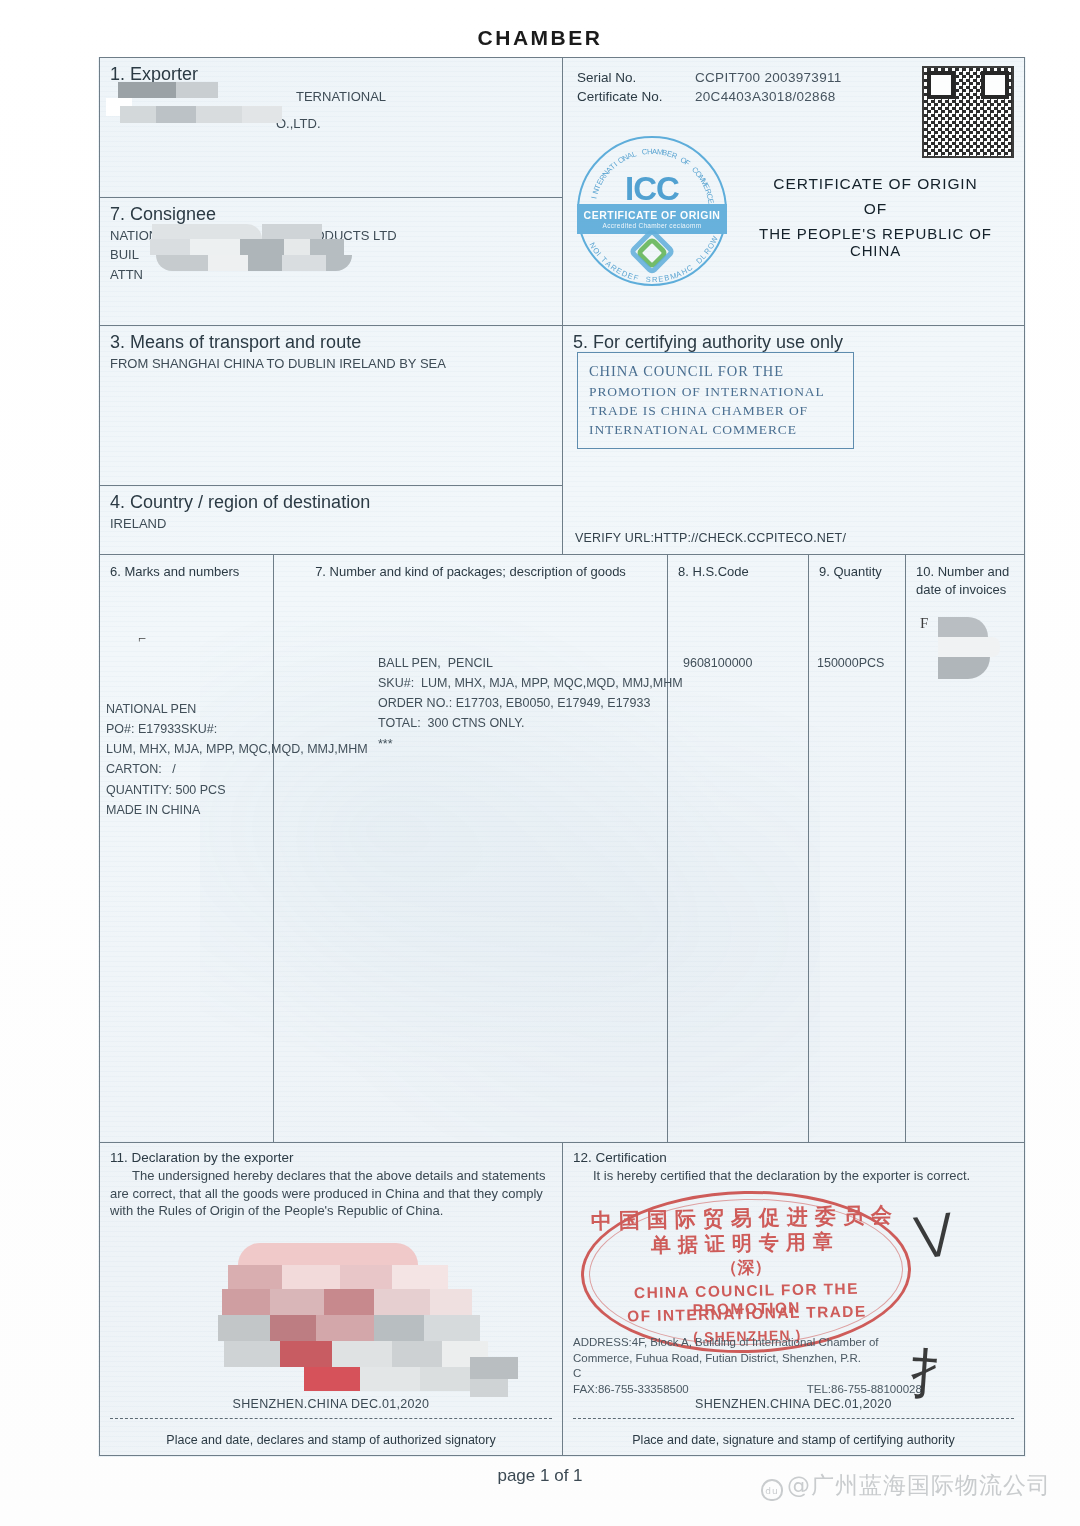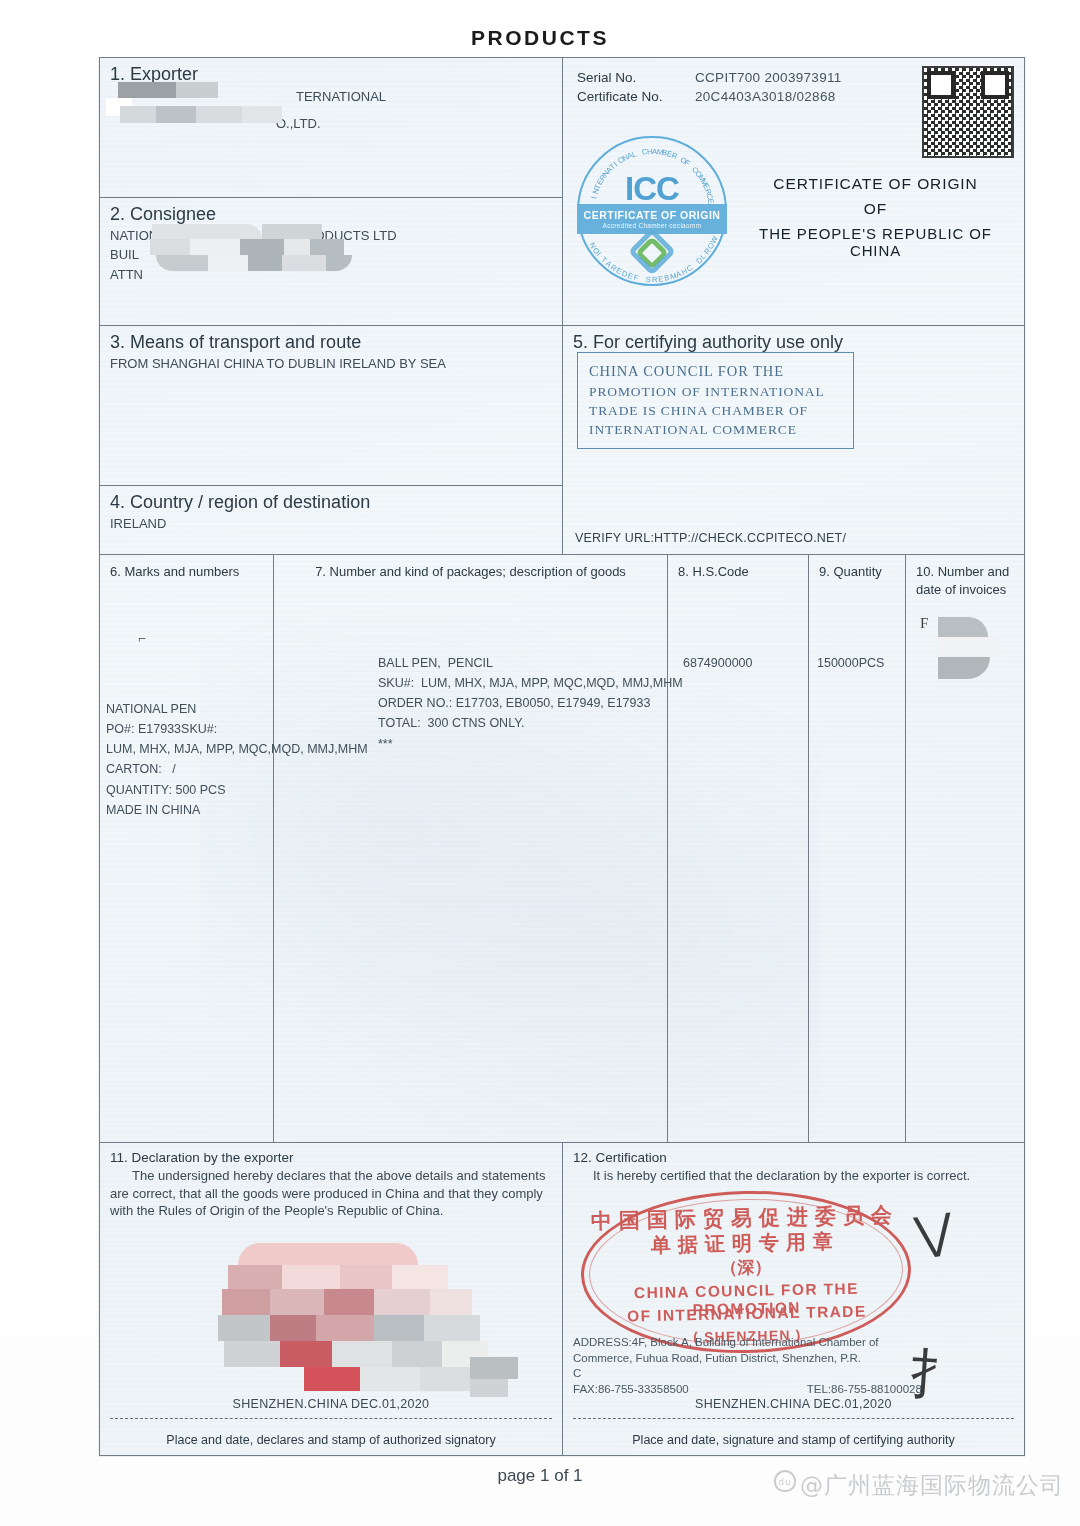--- a/index.html
+++ b/index.html
@@ -209,37 +209,37 @@
 
   
   .redact { position:absolute; pointer-events:none; }
   .px { position:absolute; }
 
   .footer-page {
     position:absolute; left:0; right:0; top:1466px; text-align:center;
     font-size:17px; color:#3b4953;
   }
   .watermark {
-    position:absolute; right:16px; top:1470px;
+    position:absolute; right:29px; top:1470px;
     font-size:23px; color:#c9ccce; letter-spacing:1px;
-    display:flex; align-items:flex-start; gap:4px;
+    display:flex; align-items:flex-end; gap:4px;
     font-family:"DejaVu Sans", sans-serif;
   }
   .wm-paw {
     display:inline-block; width:22px; height:22px; border:2px solid #c9ccce;
     border-radius:50% 50% 45% 45%; font-size:9px; text-align:center; line-height:20px;
     color:#c9ccce;
   }
 </style>
 </head>
 <body>
 
 <div class="page">
 
-  <div class="doc-title">PRODUCTS</div>
+  <div class="doc-title">CHAMBER</div>
 
   <div class="scan-tint"></div>
   <div class="guilloche"></div>
   <div class="bg-art"></div>
 
   <div class="frame">
 
     <div class="cell br bb" style="left:0;top:0;width:463px;height:140px;">
       <div class="fld-label">1. Exporter</div>
       <div class="fld-val" style="padding-left:196px;margin-top:1px;">TERNATIONAL</div>
@@ -342,21 +342,21 @@
       </div>
 
       <div class="co-title">
         <div>CERTIFICATE OF ORIGIN</div>
         <div>OF</div>
         <div style="font-size:15px;">THE PEOPLE'S REPUBLIC OF CHINA</div>
       </div>
     </div>
 
     <div class="cell br bb" style="left:0;top:140px;width:463px;height:128px;">
-      <div class="fld-label">2. Consignee</div>
+      <div class="fld-label">7. Consignee</div>
       <div class="fld-val" style="margin-top:0;">NATIONAL PEN PROMO           PRODUCTS LTD</div>
       <div class="fld-val">BUIL                         GY PARK</div>
       <div class="fld-val">ATTN</div>
       <div class="redact" style="left:42px;top:26px;width:215px;height:48px;">
         <div class="px" style="left:10px;top:0px;width:110px;height:15px;background:#dfe3e5;border-radius:0 40px 0 0;"></div>
         <div class="px" style="left:120px;top:0px;width:60px;height:15px;background:#cfd4d7;"></div>
         <div class="px" style="left:8px;top:15px;width:40px;height:16px;background:#d9dde0;"></div>
         <div class="px" style="left:48px;top:15px;width:50px;height:16px;background:#edf0f1;"></div>
         <div class="px" style="left:98px;top:15px;width:44px;height:16px;background:#aeb5b9;"></div>
         <div class="px" style="left:142px;top:15px;width:26px;height:16px;background:#e6e9ea;"></div>
@@ -405,21 +405,21 @@
       <div class="th" style="text-align:center;padding-left:0;">7. Number and kind of packages; description of goods</div>
       <div class="tdtxt" style="padding:72px 0 0 104px;">BALL PEN,  PENCIL
 SKU#:  LUM, MHX, MJA, MPP, MQC,MQD, MMJ,MHM
 ORDER NO.: E17703, EB0050, E17949, E17933
 TOTAL:  300 CTNS ONLY.
 ***</div>
     </div>
 
     <div class="cell br bb" style="left:568px;top:497px;width:141px;height:588px;">
       <div class="th">8. H.S.Code</div>
-      <div class="tdtxt" style="padding:72px 0 0 15px;">6874900000</div>
+      <div class="tdtxt" style="padding:72px 0 0 15px;">9608100000</div>
     </div>
 
     <div class="cell br bb" style="left:709px;top:497px;width:97px;height:588px;">
       <div class="th">9. Quantity</div>
       <div class="tdtxt" style="padding:72px 0 0 8px;">150000PCS</div>
     </div>
 
     <div class="cell bb" style="left:806px;top:497px;width:118px;height:588px;">
       <div class="th">10. Number
 and date of

